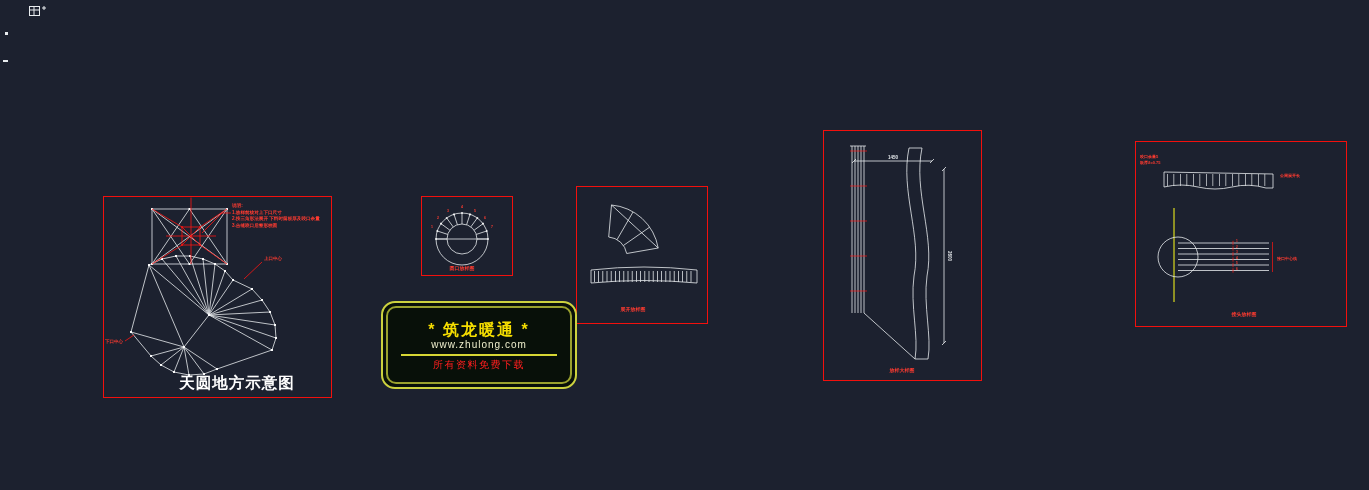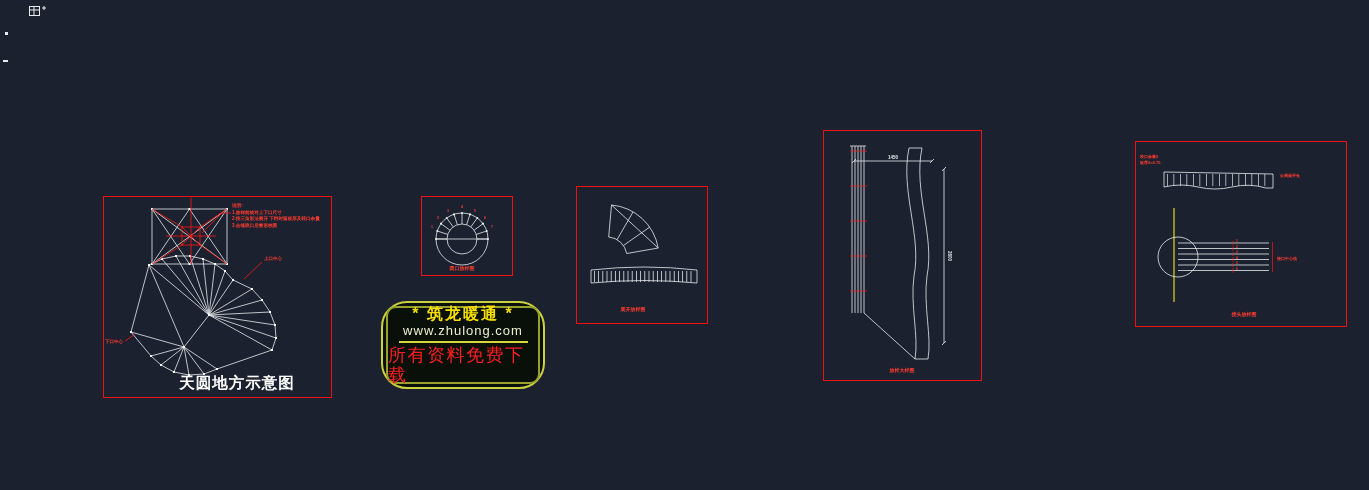--- a/index.html
+++ b/index.html
@@ -2,26 +2,26 @@
 <html><head>
 <meta charset="utf-8">
 <style>
   html,body{margin:0;padding:0;background:#11141f;font-family:"Liberation Sans",sans-serif;}
   #canvas{position:relative;width:1369px;height:490px;background:#1c212f;overflow:hidden;}
   .panel{position:absolute;border:1px solid #f2100d;font-weight:bold;}
   .panel svg{position:absolute;left:0;top:0;overflow:visible;display:block;}
   svg text{font-family:"Liberation Sans",sans-serif;}
   .speck{position:absolute;background:#e8ecef;}
   
-  .wm{position:absolute;left:381px;top:301px;width:164px;height:88px;border:2px solid #ccd23f;border-radius:26px;background:#081009;box-sizing:border-box;}
+  .wm{position:absolute;left:381px;top:301px;width:196px;height:88px;border:2px solid #ccd23f;border-radius:14px;background:#081009;box-sizing:border-box;}
   .wm-inner{position:absolute;left:3px;top:3px;right:3px;bottom:3px;border:2px solid #99a12e;border-radius:10px;display:flex;flex-direction:column;align-items:center;justify-content:center;}
   .wm-title{color:#f6de00;font-size:16px;font-weight:bold;letter-spacing:2px;line-height:1.2;}
-  .wm-url{color:#efefcd;font-size:13px;letter-spacing:1px;line-height:1.25;}
+  .wm-url{color:#efefcd;font-size:10px;letter-spacing:1px;line-height:1.25;}
   .wm-divider{width:86%;border-top:2px solid #d6d634;margin:2px 0 3px 0;}
-  .wm-note{color:#ff1e1e;font-size:18px;letter-spacing:1.5px;line-height:1.1;}
+  .wm-note{color:#ff1e1e;font-size:10px;letter-spacing:1.5px;line-height:1.1;}
 </style>
 </head>
 <body>
 
 <div id="canvas">
 
   <svg style="position:absolute;left:29px;top:5px" width="20" height="16" viewBox="0 0 20 16">
     <g stroke="#e8ecef" stroke-width="1" fill="none">
       <rect x="0.5" y="1.5" width="10" height="9"></rect>
       <path d="M0.5 5H10.5M5 1.5V10.5"></path>

